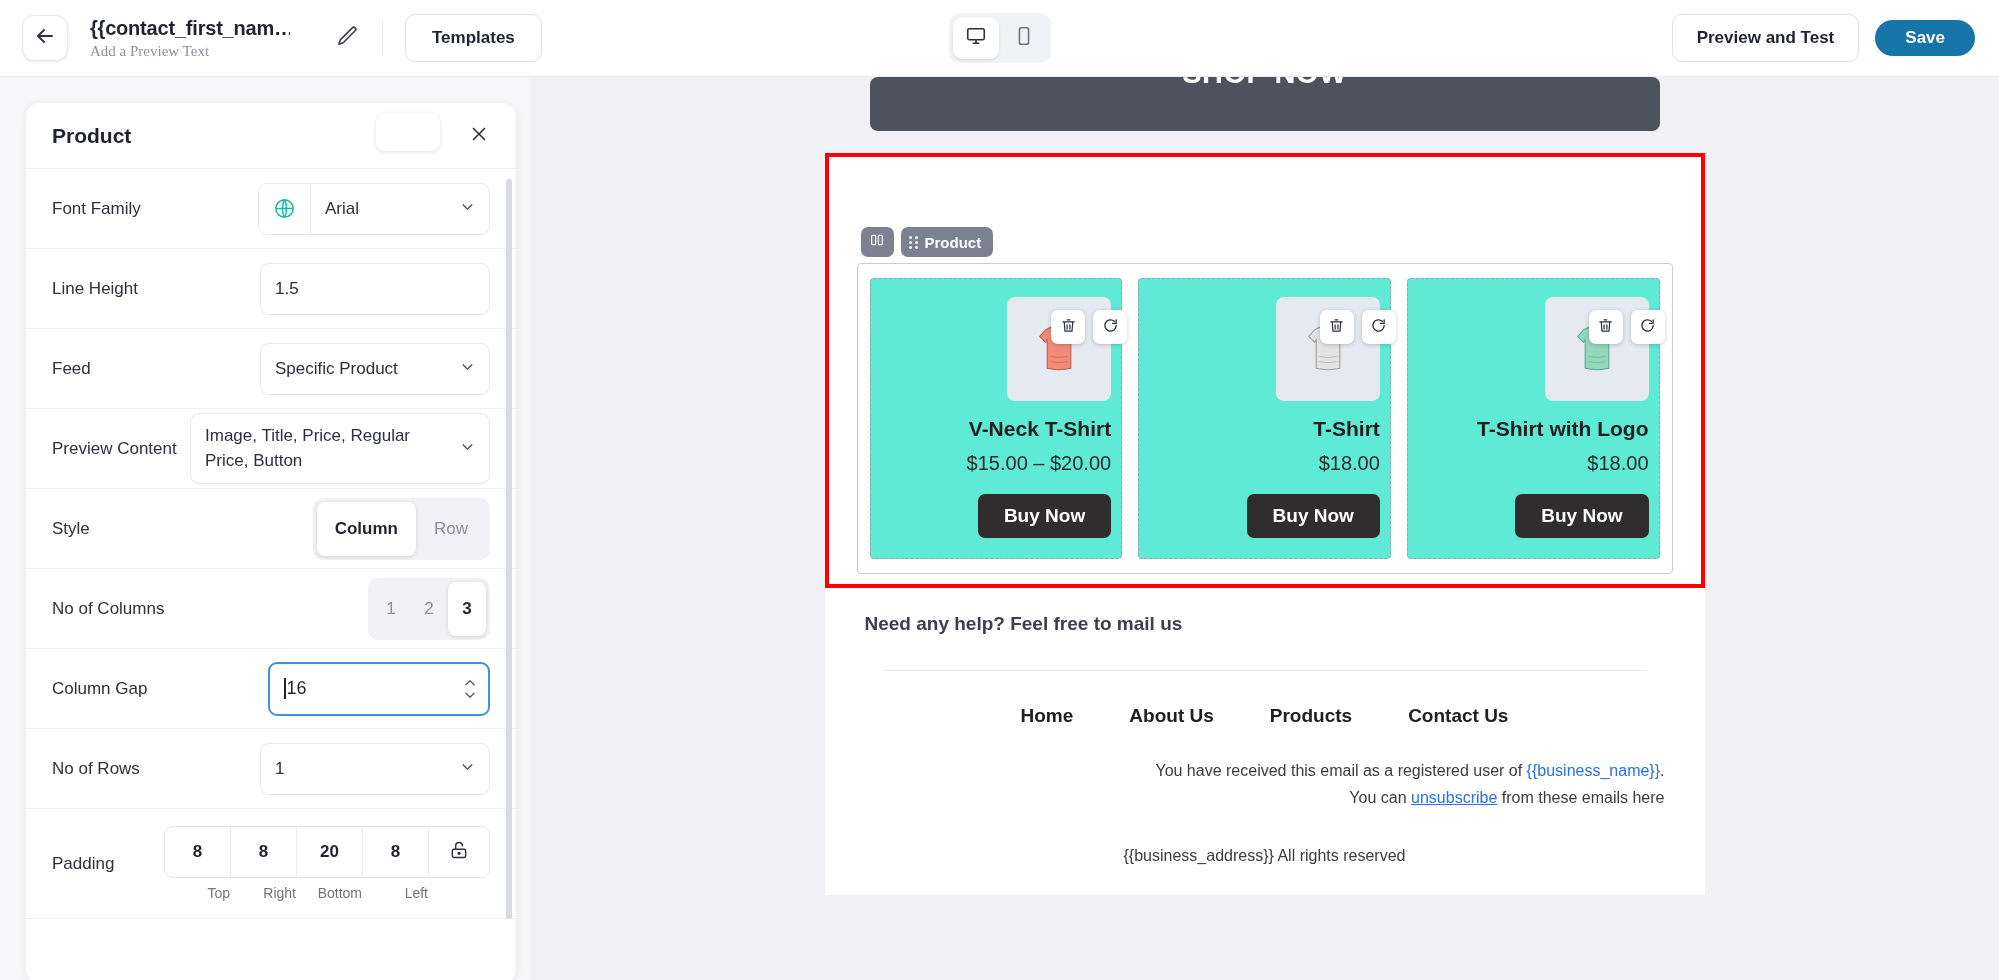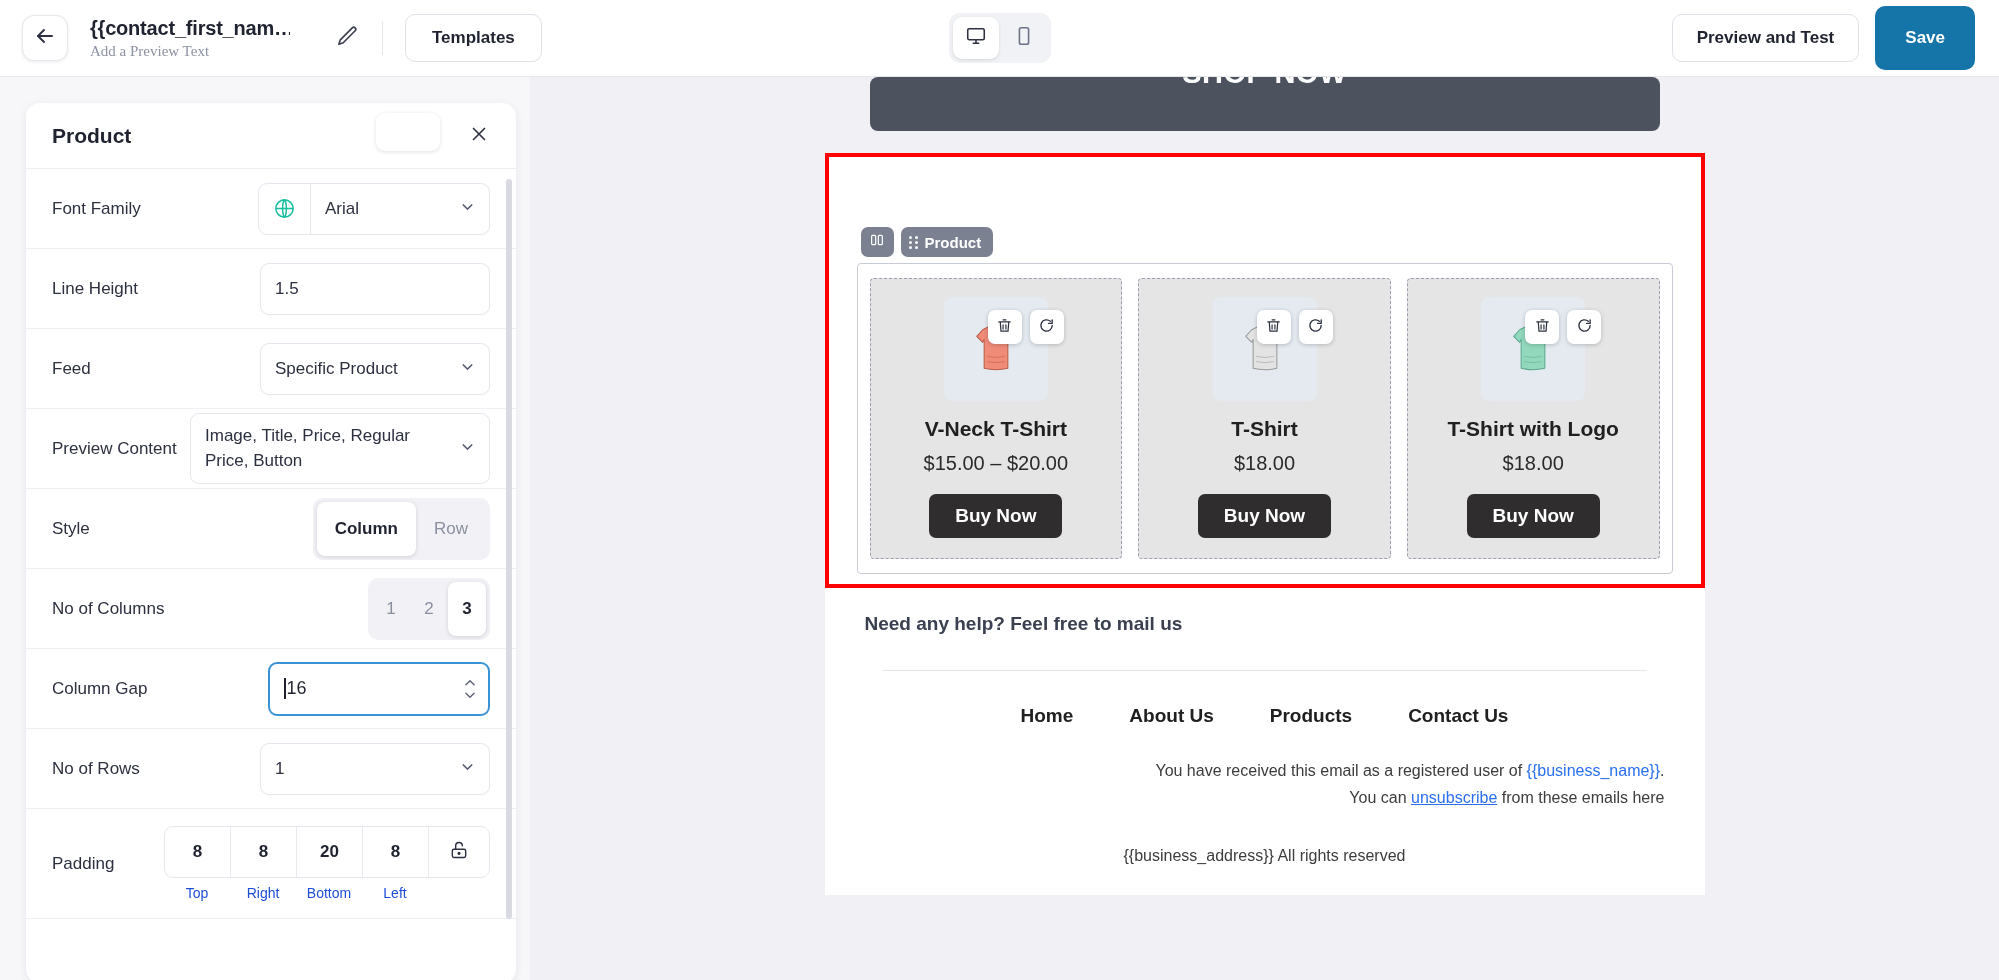--- a/index.html
+++ b/index.html
@@ -63,22 +63,22 @@
     display: flex; align-items: center; gap: 16px;
   }
   .preview-btn {
     height: 48px; padding: 0 24px;
     border: 1px solid #e0e0e8; border-radius: 10px;
     background: #fff; color: #1f2330;
     font-size: 17px; font-weight: 600;
     display: flex; align-items: center; cursor: pointer;
   }
   .save-btn {
-    height: 64px; padding: 0 30px;
-    border: none; border-radius: 10px;
+    height: 36px; padding: 0 30px;
+    border: none; border-radius: 18px;
     background: #1574a8; color: #fff;
     font-size: 17px; font-weight: 700;
     display: flex; align-items: center; cursor: pointer;
   }
 
   
   .left-wrap {
     position: absolute; top: 77px; left: 0;
     width: 530px; height: 903px;
     background: #f7f7fa;
@@ -196,21 +196,21 @@
     display: flex; border: 1px solid #e6e6ee; border-radius: 9px; overflow: hidden;
     height: 52px; background: #fff;
   }
   .pad-cell {
     width: 66px; height: 50px; display: flex; align-items: center; justify-content: center;
     font-size: 17px; font-weight: 700; color: #1f2330;
     border-right: 1px solid #e9e9f0;
   }
   .pad-cell:last-child { border-right: none; width: 60px; }
   .padding-labels { display: flex; margin-top: 7px; }
-  .pad-lab { width: 66px; text-align: center; font-size: 14px; color: #1d4ed8; }
+  .pad-lab { width: 66px; text-align: right; font-size: 14px; color: #737373; }
 
   .panel-scrollbar {
     position: absolute; right: 4px; top: 76px;
     width: 6px; height: 740px; border-radius: 3px;
     background: #d9d9e2; cursor: pointer;
   }
 
   
   .canvas {
     position: absolute; top: 77px; left: 530px;
@@ -267,22 +267,22 @@
     border: 1px solid #c9ccd6;
     border-radius: 4px;
     padding: 14px 12px;
     display: flex; gap: 16px;
   }
   .product-card {
     flex: 1 1 0;
     border: 1px dashed #9aa0ad;
     border-radius: 4px;
     padding: 18px 10px 20px 10px;
-    display: flex; flex-direction: column; align-items: center;
-    background: #e5e5e5;
+    display: flex; flex-direction: column; align-items: flex-end;
+    background: #5eead4;
   }
   .pimg-wrap { position: relative; width: 104px; height: 104px; }
   .pimg {
     width: 104px; height: 104px; border-radius: 8px;
     background: #e4eaf0; display: flex; align-items: center; justify-content: center;
   }
   .img-actions {
     position: absolute; top: 13px; left: 44px;
     display: flex; gap: 8px;
   }

